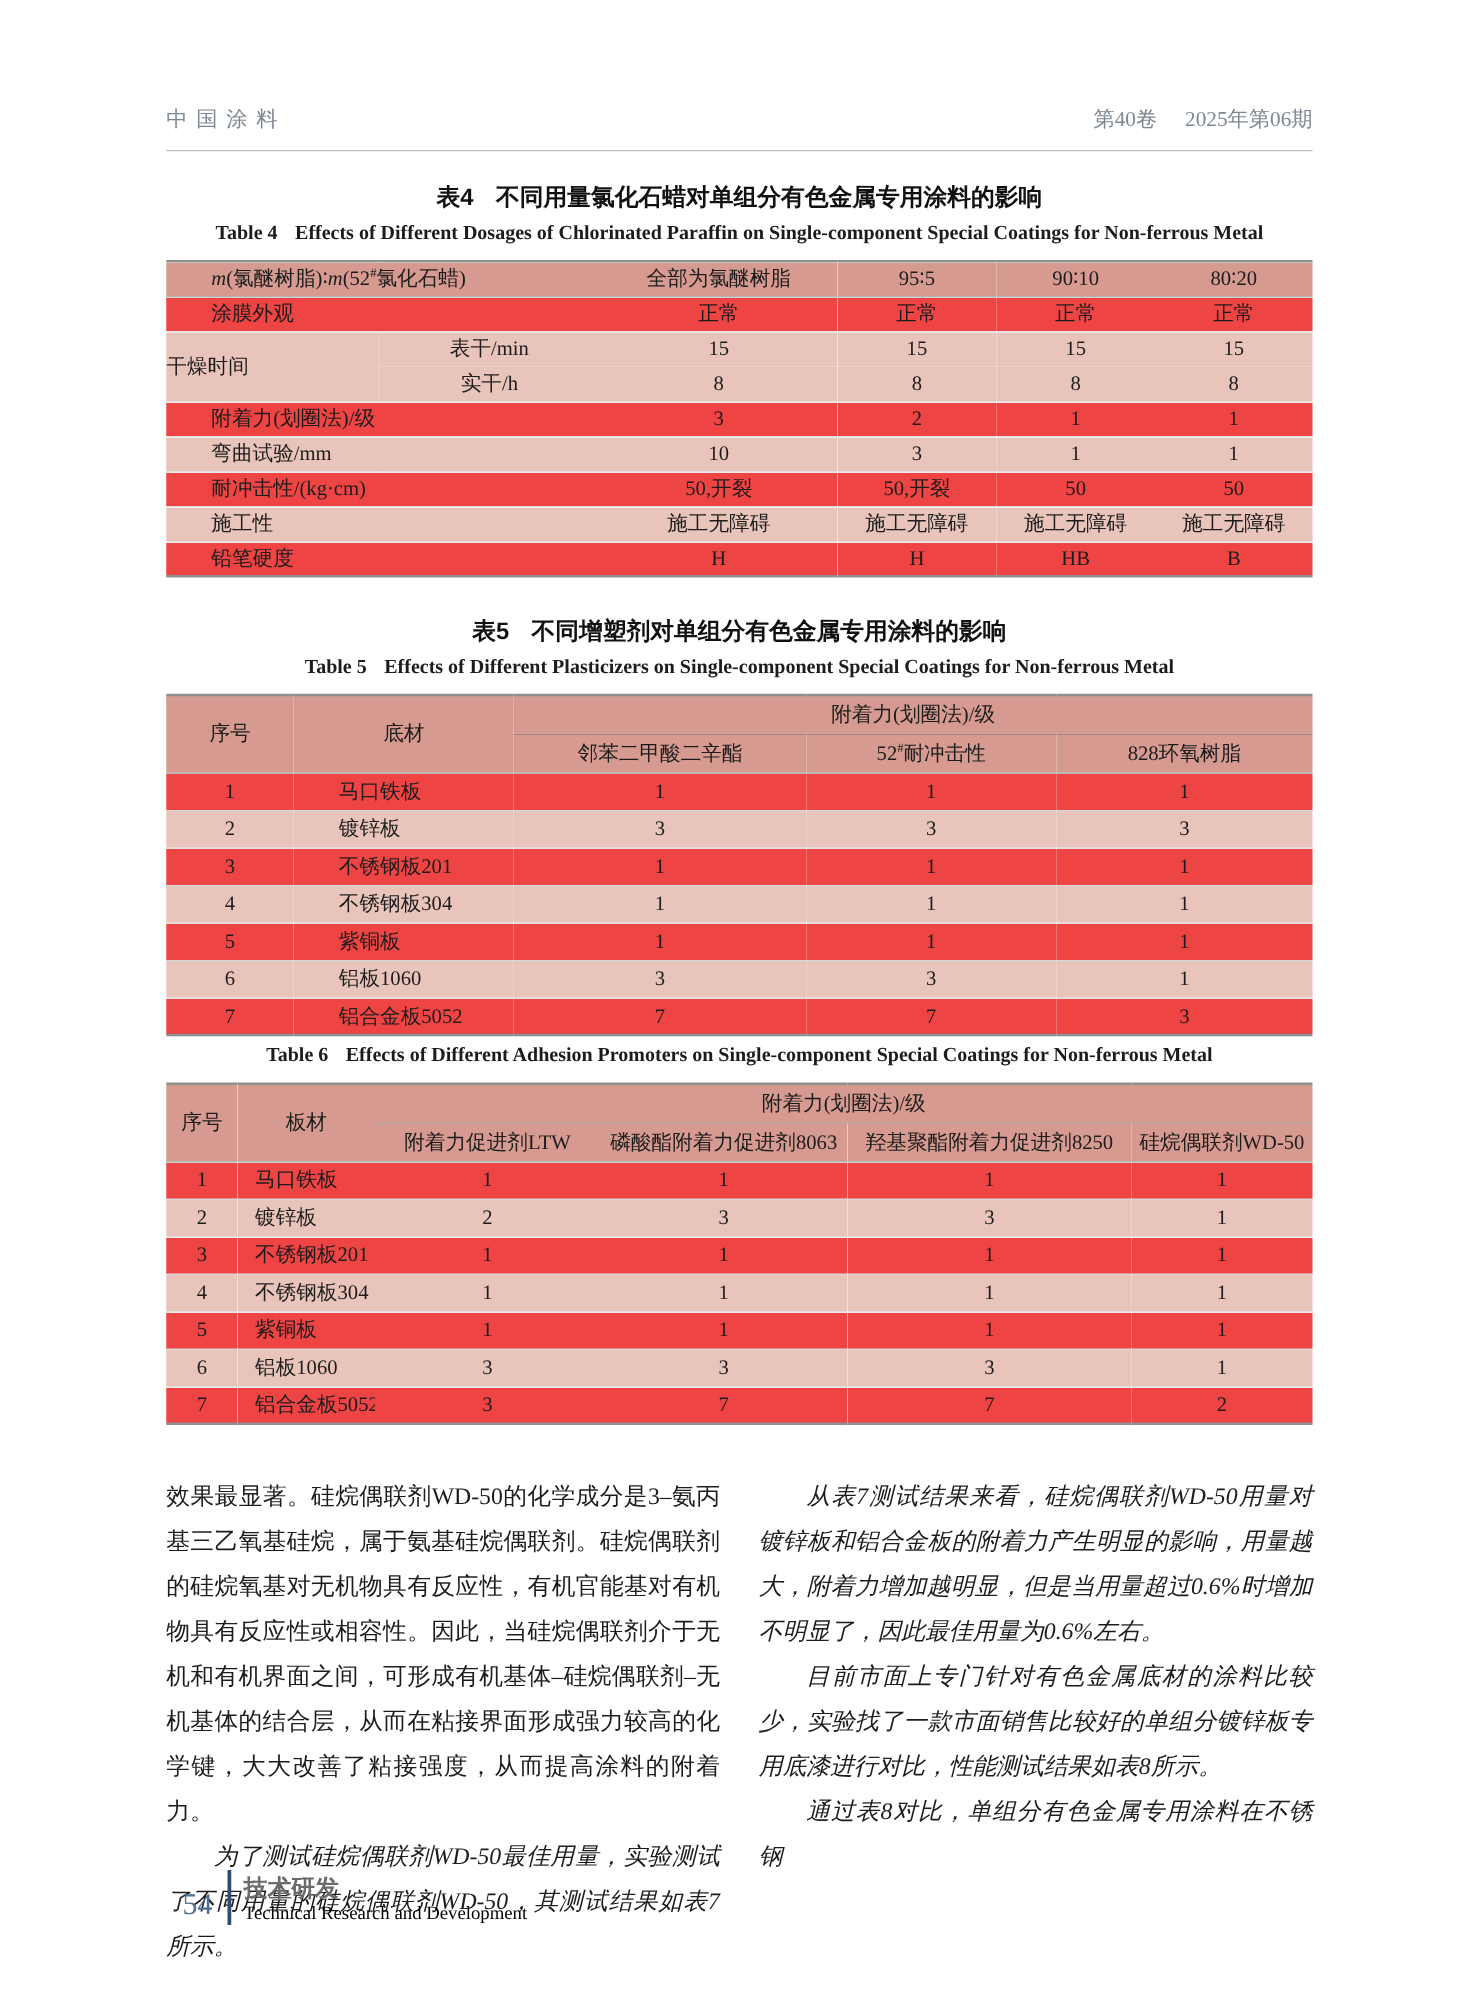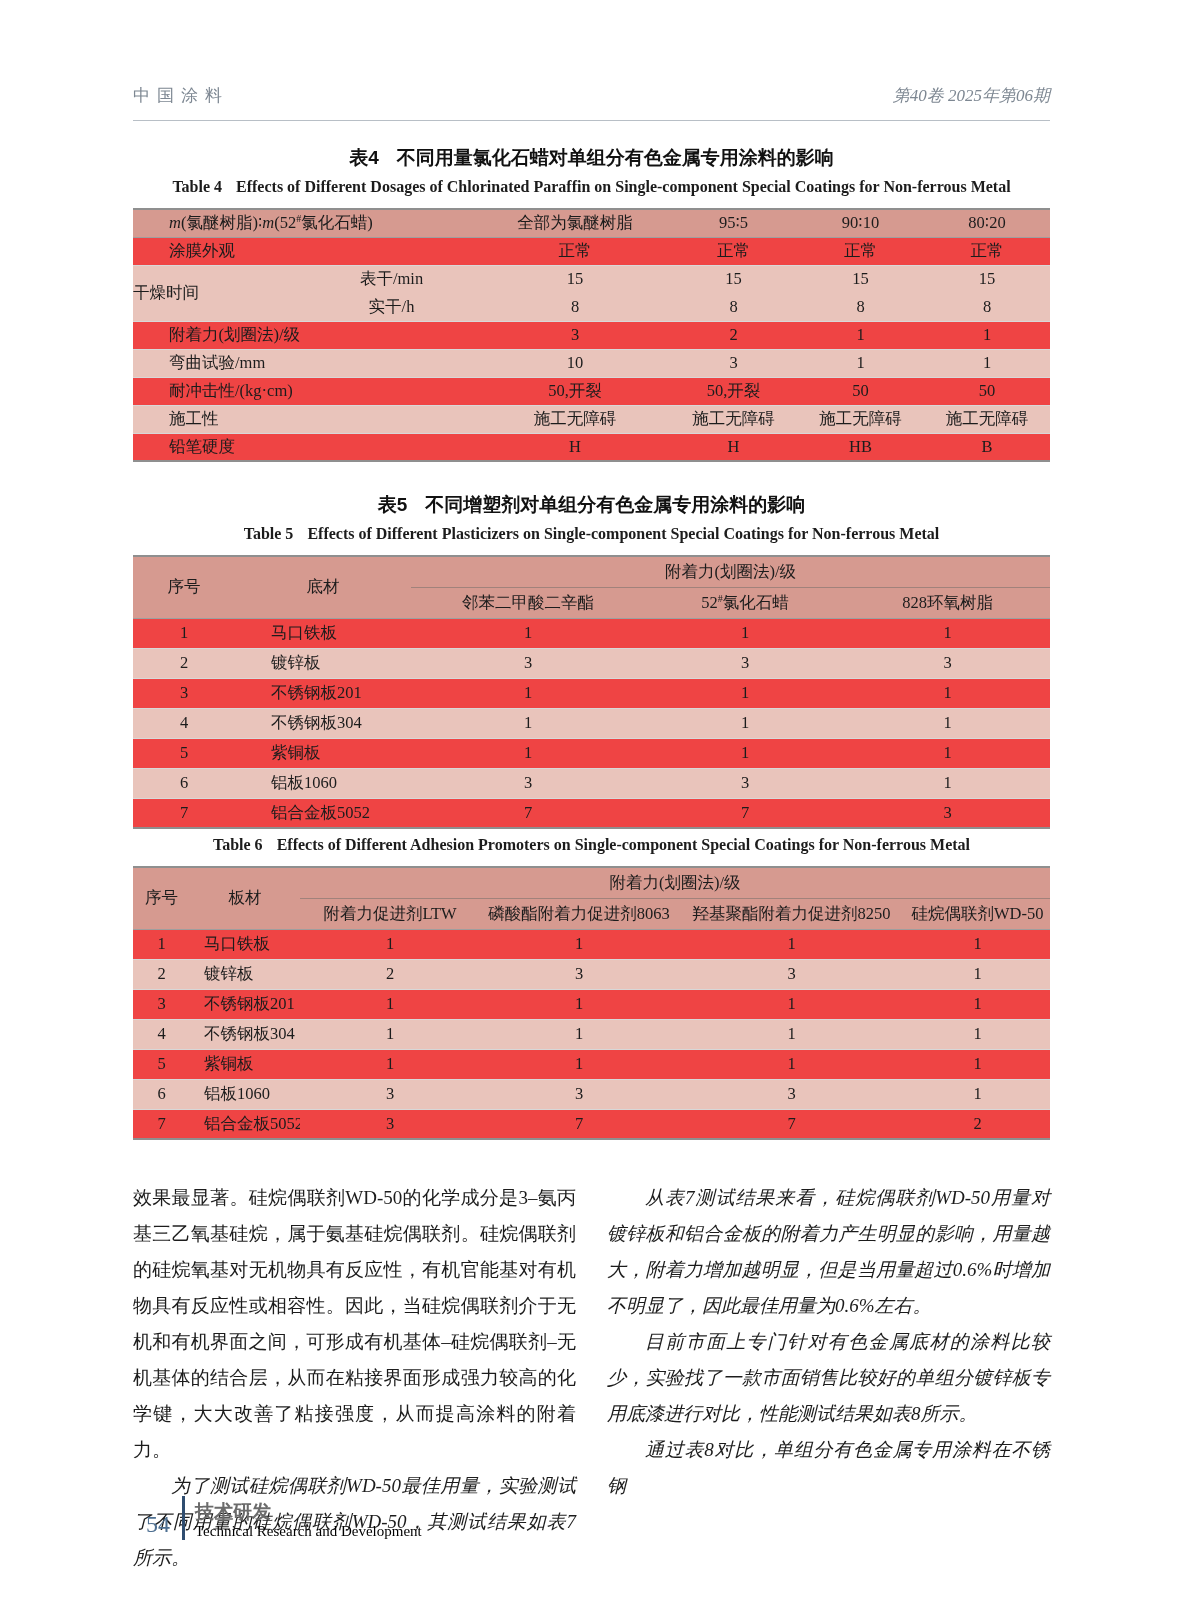--- a/index.html
+++ b/index.html
@@ -10,21 +10,21 @@
   }
   
   .page-header{
     margin:84px 137px 0 133px;
     padding-bottom:13px;
     border-bottom:1px solid #b8bfc6;
     display:flex;justify-content:space-between;align-items:flex-end;
     color:#7d8792;font-size:17px;
   }
   .journal-name{letter-spacing:7px;}
-  .issue-info span{font-style:italic;}
+  .issue-info span{margin-left:18px;}
   
   .content{margin:0 137px 0 133px;width:917px;}
   
   .tbl-title-cn{
     text-align:center;font-family:"Liberation Sans","DejaVu Sans",sans-serif;
     font-weight:bold;font-size:19px;color:#111;
   }
   .tbl-title-cn .gap{display:inline-block;width:18px;}
   .tbl-title-en{
     text-align:center;font-weight:bold;font-size:16px;margin-top:7px;
@@ -191,21 +191,21 @@
           <col style="width:205px">
       </colgroup>
       <thead>
         <tr class="hd nb">
           <th rowspan="2">序号</th>
           <th rowspan="2">底材</th>
           <th colspan="3" class="span-grp">附着力(划圈法)/级</th>
         </tr>
         <tr class="hd">
           <th>邻苯二甲酸二辛酯</th>
-          <th><span>52</span><sup>#</sup><span>氯化石蜡</span></th>
+          <th><span>52</span><sup>#</sup><span>耐冲击性</span></th>
           <th>828环氧树脂</th>
         </tr>
       </thead>
       <tbody>
         <tr class="w">
           <td>1</td>
           <td class="lbl">马口铁板</td>
           <td>1</td>
           <td>1</td>
           <td>1</td>

